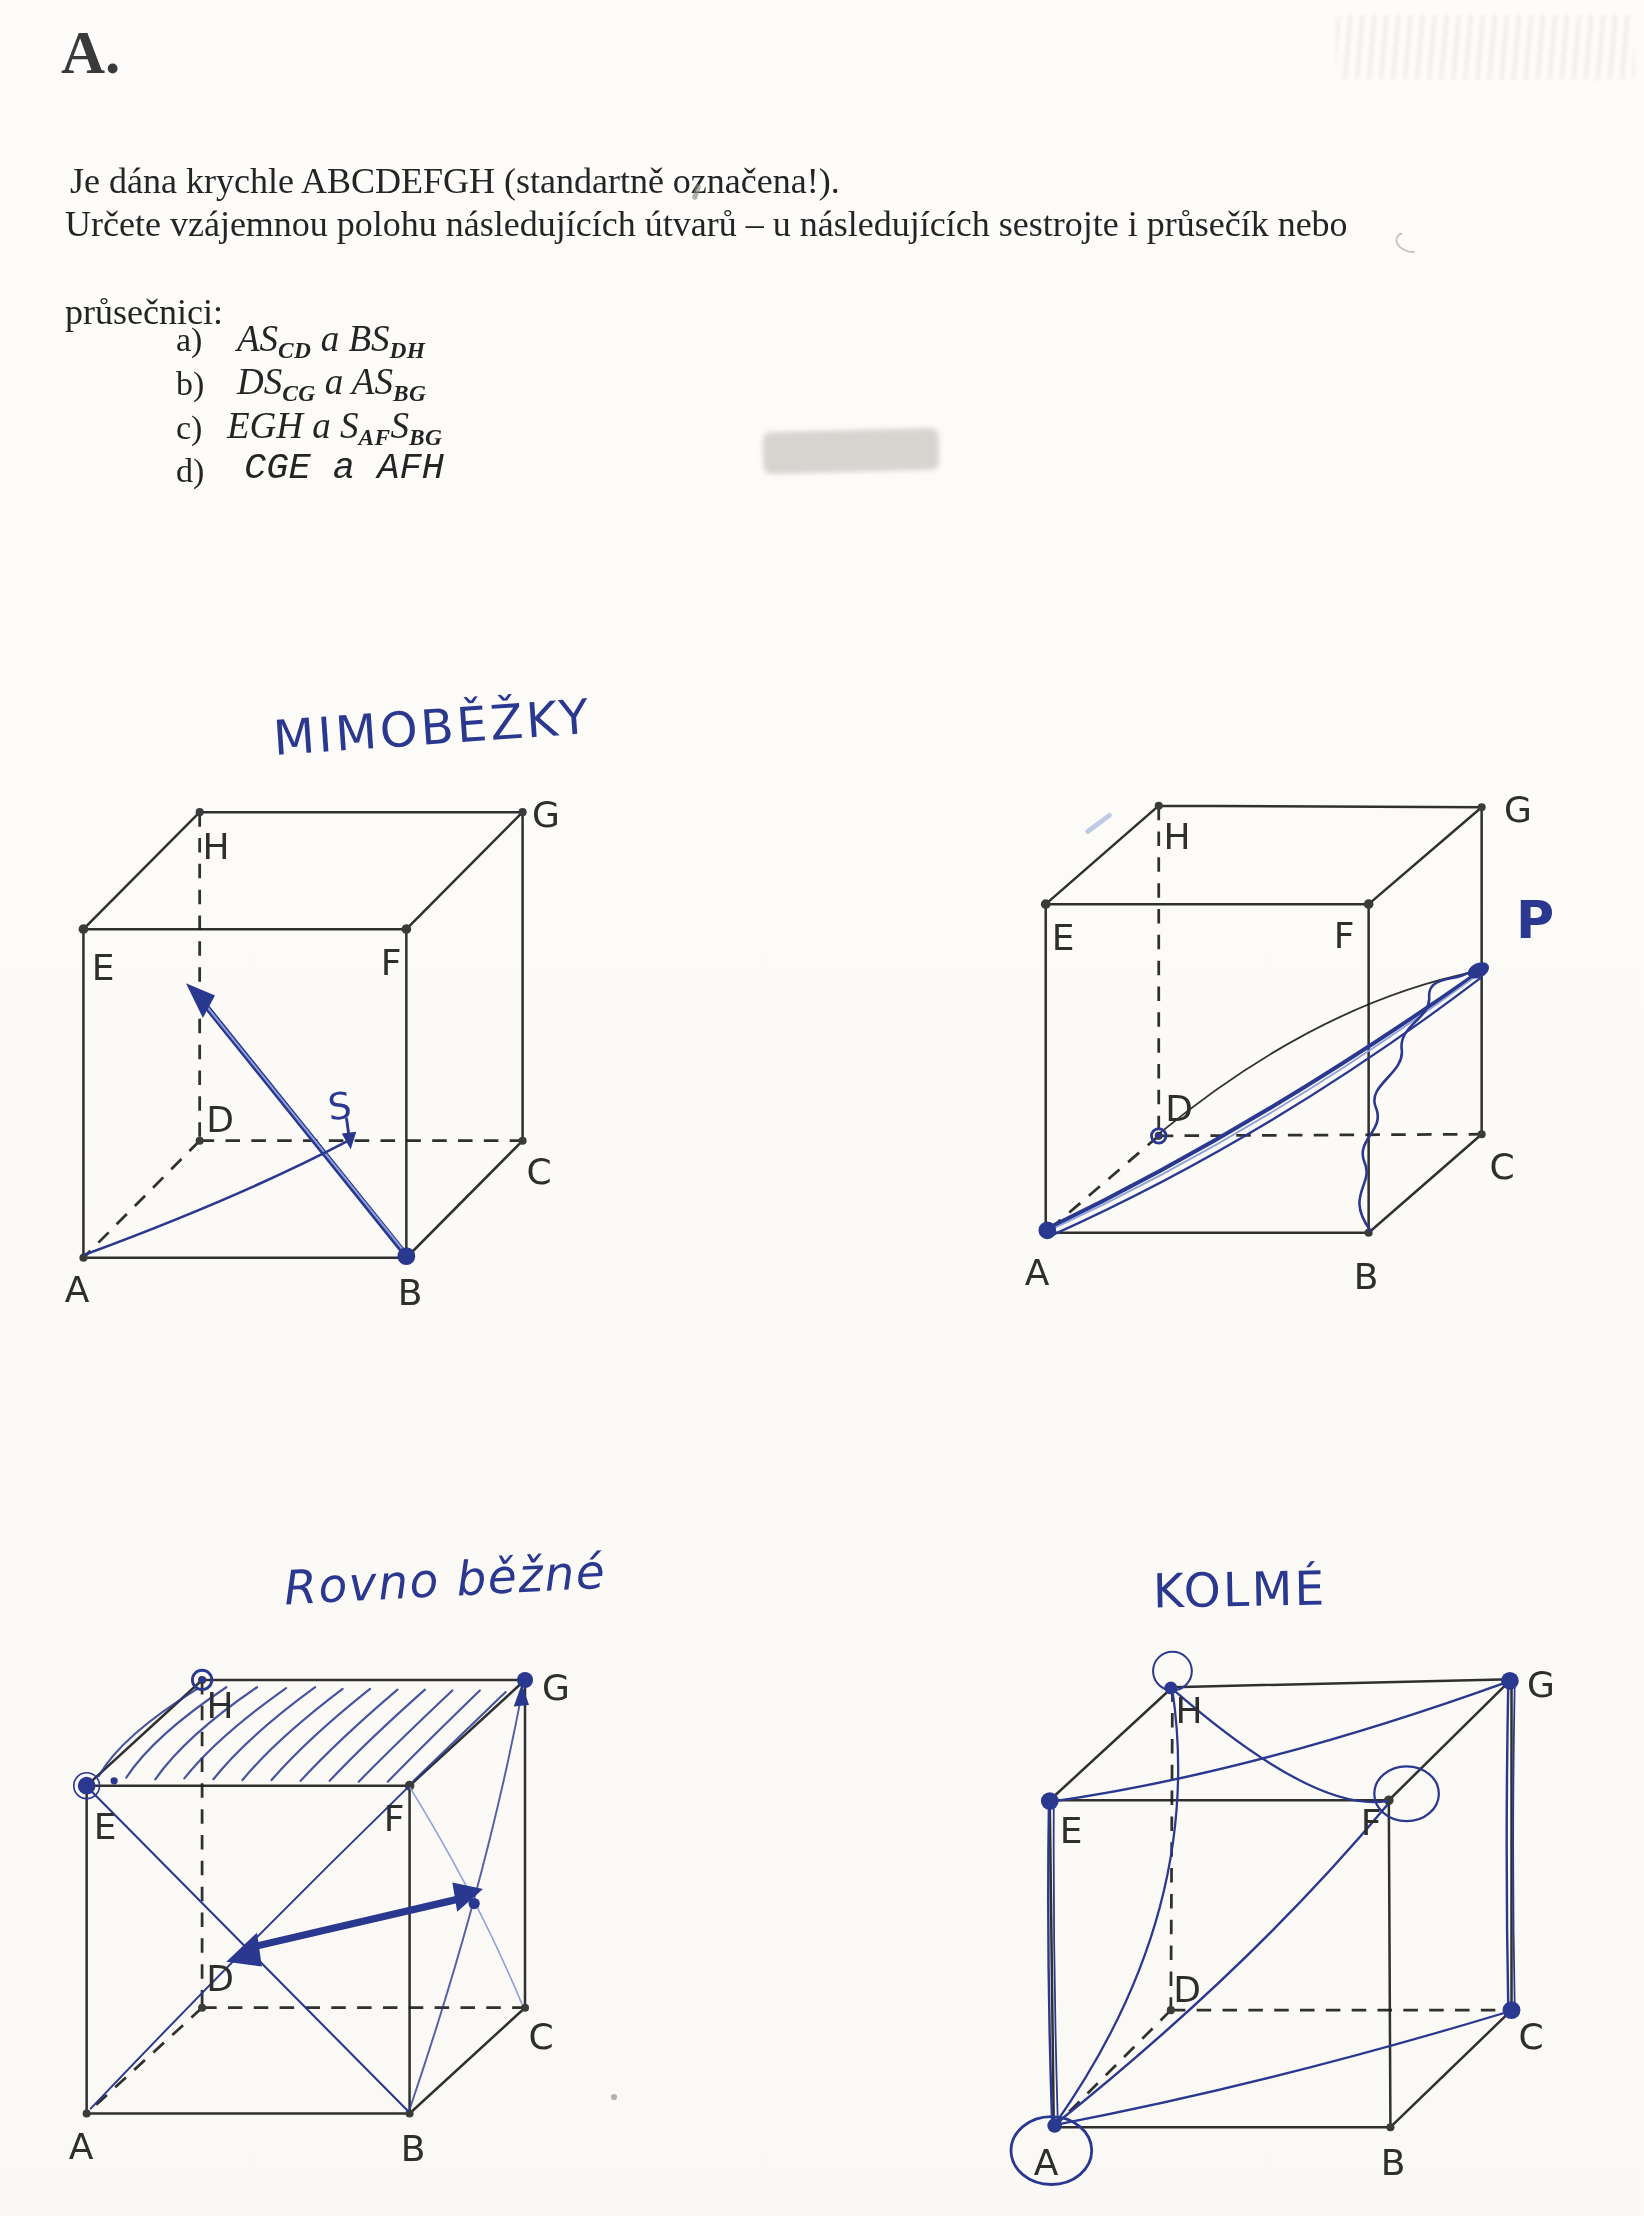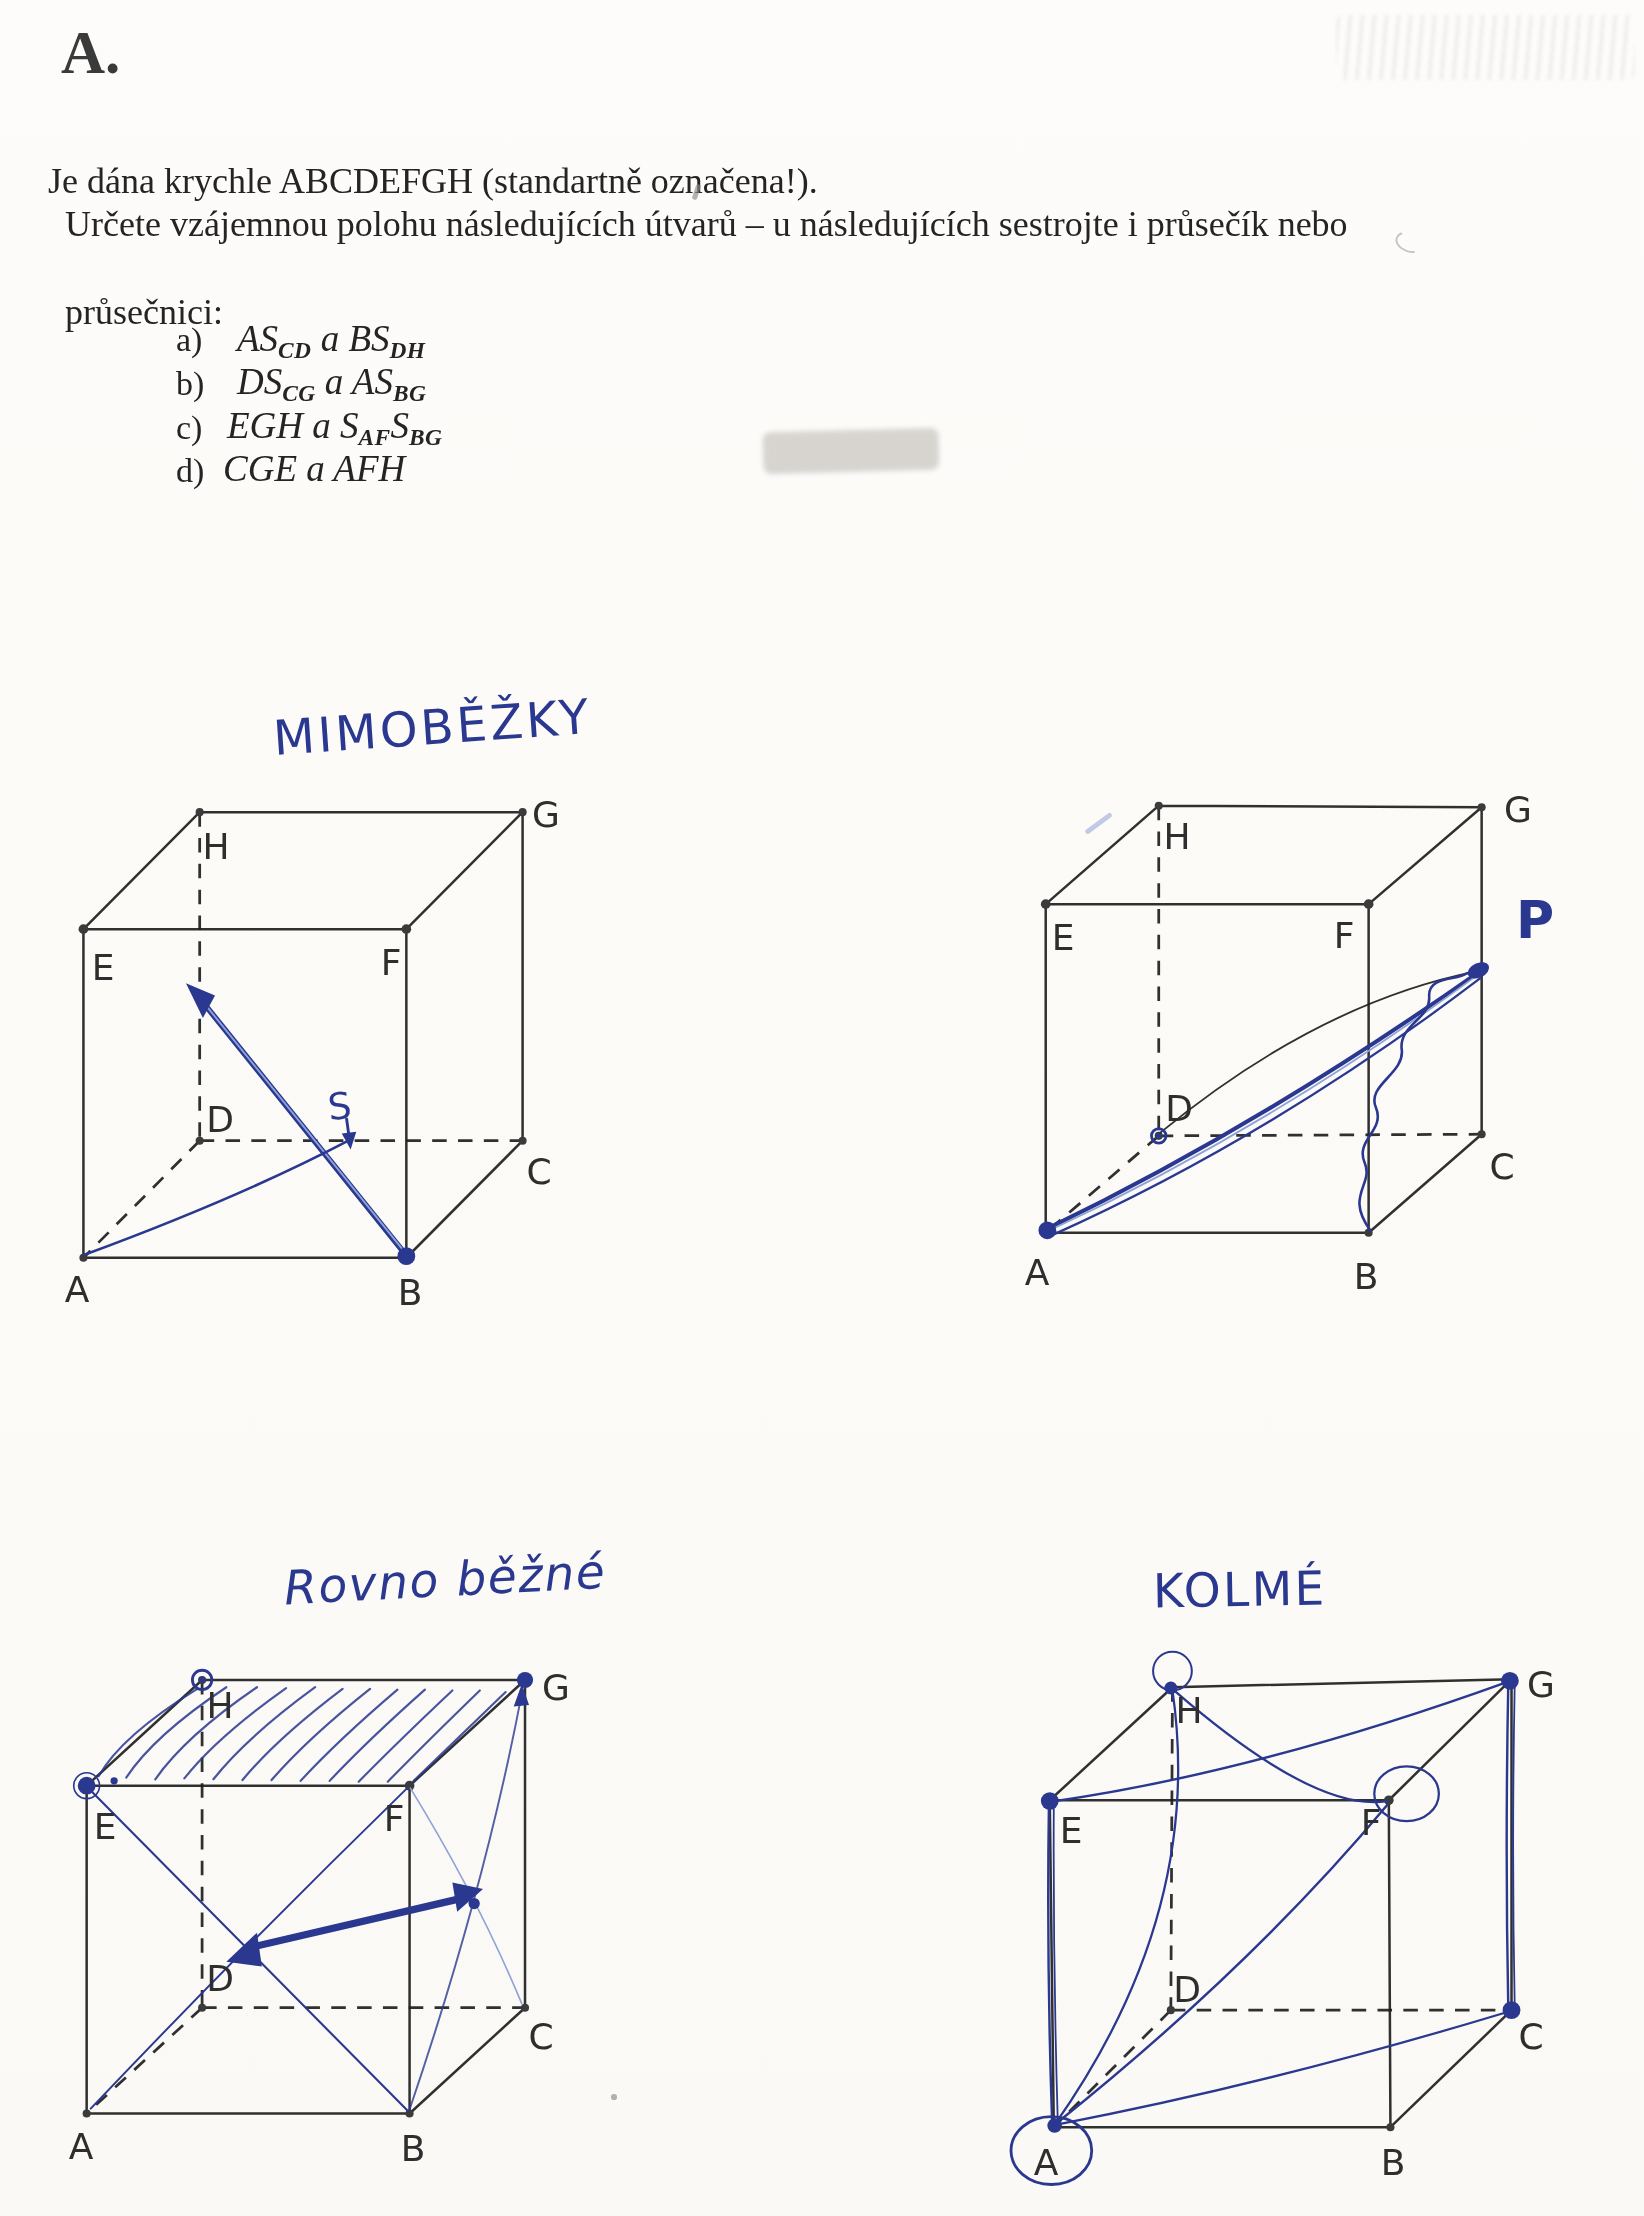--- a/index.html
+++ b/index.html
@@ -19,38 +19,38 @@
   .mathit sub{font-size:23.4px;font-style:italic;vertical-align:-7.3px;letter-spacing:0.4px;font-weight:bold;}
   .itemlab{font-size:34px;font-style:normal;}
   .smudge{position:absolute;pointer-events:none;}
 </style>
 </head>
 <body>
 
 <div id="page">
 
   <div class="print" style="left:61px;top:18px;font-size:61px;font-weight:700;color:#3a3a3a;">A.</div>
-  <div class="print" style="left:48px;top:160px;font-size:36px;">Je dána krychle ABCDEFGH (standartně označena!).</div>
+  <div class="print" style="left:70px;top:160px;font-size:36px;">Je dána krychle ABCDEFGH (standartně označena!).</div>
   <div class="print" style="left:65px;top:203px;font-size:36px;">Určete vzájemnou polohu následujících útvarů – u následujících sestrojte i průsečík nebo</div>
   <div class="print" style="left:65px;top:247px;font-size:36px;margin-top:44px;">průsečnici:</div>
 
   <div class="print itemlab" style="left:176px;top:321px;">a)</div>
   <div class="print mathit" style="left:237px;top:317px;">
     <span>AS</span><sub>CD</sub><span> a BS</span><sub>DH</sub>
   </div>
   <div class="print itemlab" style="left:176px;top:365px;">b)</div>
   <div class="print mathit" style="left:237px;top:360px;">
     <span>DS</span><sub>CG</sub><span> a AS</span><sub>BG</sub>
   </div>
   <div class="print itemlab" style="left:176px;top:409px;">c)</div>
   <div class="print mathit" style="left:227px;top:404px;">
     <span>EGH a S</span><sub>AF</sub><span>S</span><sub>BG</sub>
   </div>
   <div class="print itemlab" style="left:176px;top:452px;">d)</div>
-  <div class="print mathit" style="left:223px;top:447px;">
+  <div class="print mathit" style="left:244px;top:447px;font-family:Liberation Mono, monospace;">
     <span>CGE a AFH</span><sub></sub><span></span><sub></sub>
   </div>
 
   <div class="smudge" style="left:1336px;top:14.5px;width:299px;height:65px;opacity:.45;filter:blur(1.6px);border-radius:6.5px;
               background:repeating-linear-gradient(95deg,rgba(125,125,125,.20) 0 4.8px,transparent 4.8px 12px);"></div>
   <div class="smudge" style="left:763px;top:430px;width:176px;height:42px;background:#b9b6b0;opacity:.55;filter:blur(2.4px);transform:rotate(-1.5deg);border-radius:8px;"></div>
   <div class="smudge" style="left:694px;top:184px;width:4.8px;height:16px;background:#8a8a8a;opacity:.65;transform:rotate(18deg);border-radius:2.4px;"></div>
   <div class="smudge" style="left:1395px;top:233px;width:22.6px;height:14.5px;border:2.4px solid transparent;border-left-color:#9a9a9a;border-bottom-color:#9a9a9a;border-radius:50%;opacity:.55;transform:rotate(25deg);"></div>
   <div class="smudge" style="left:611px;top:2094px;width:5.7px;height:5.7px;background:#777;border-radius:50%;opacity:.55;"></div>
 

